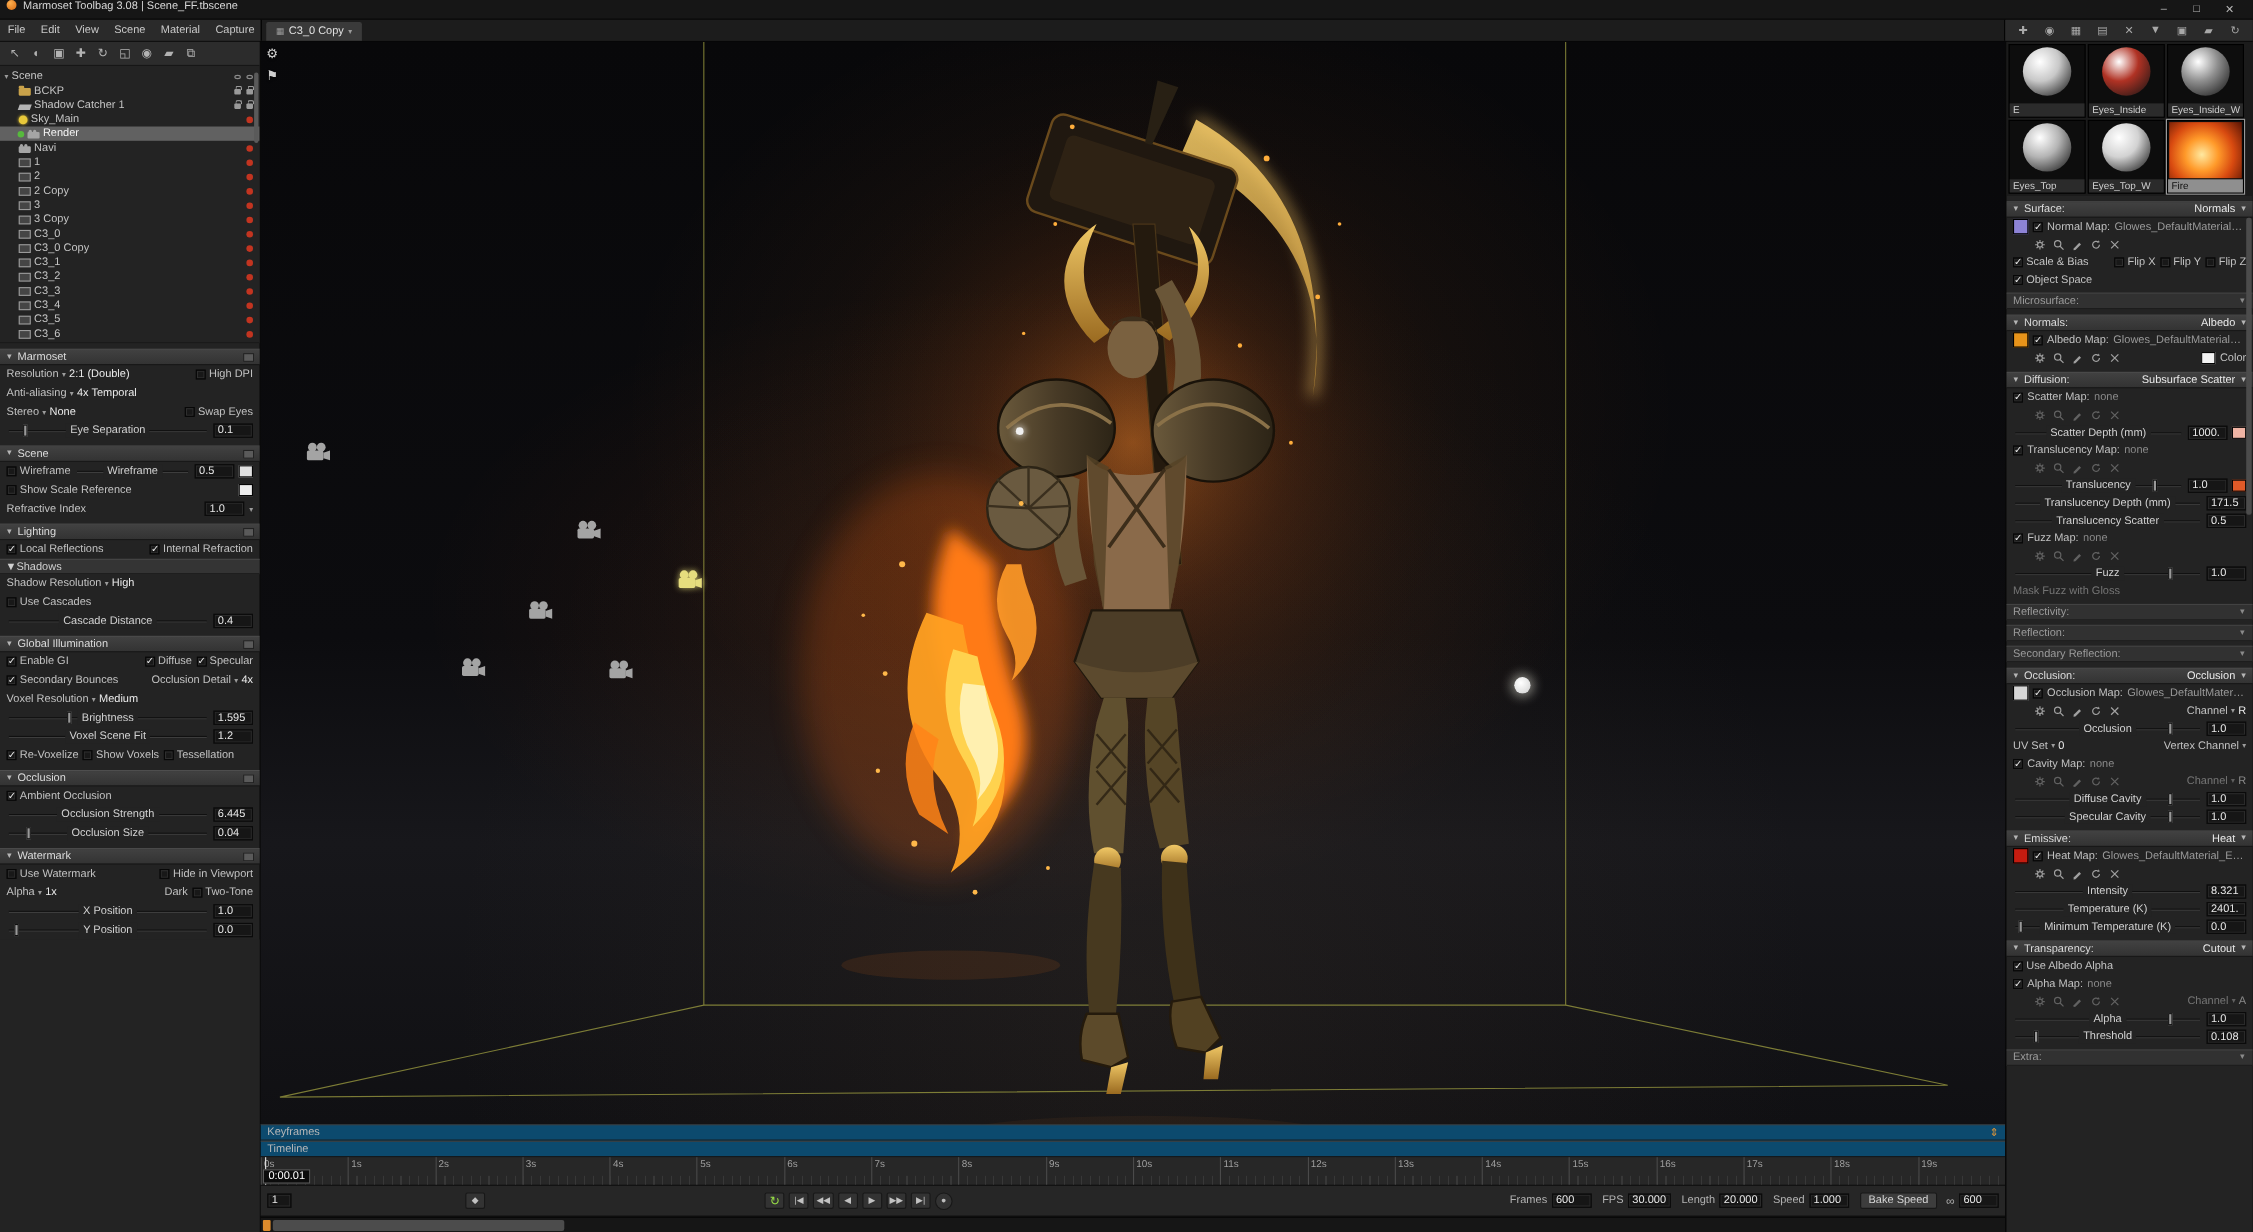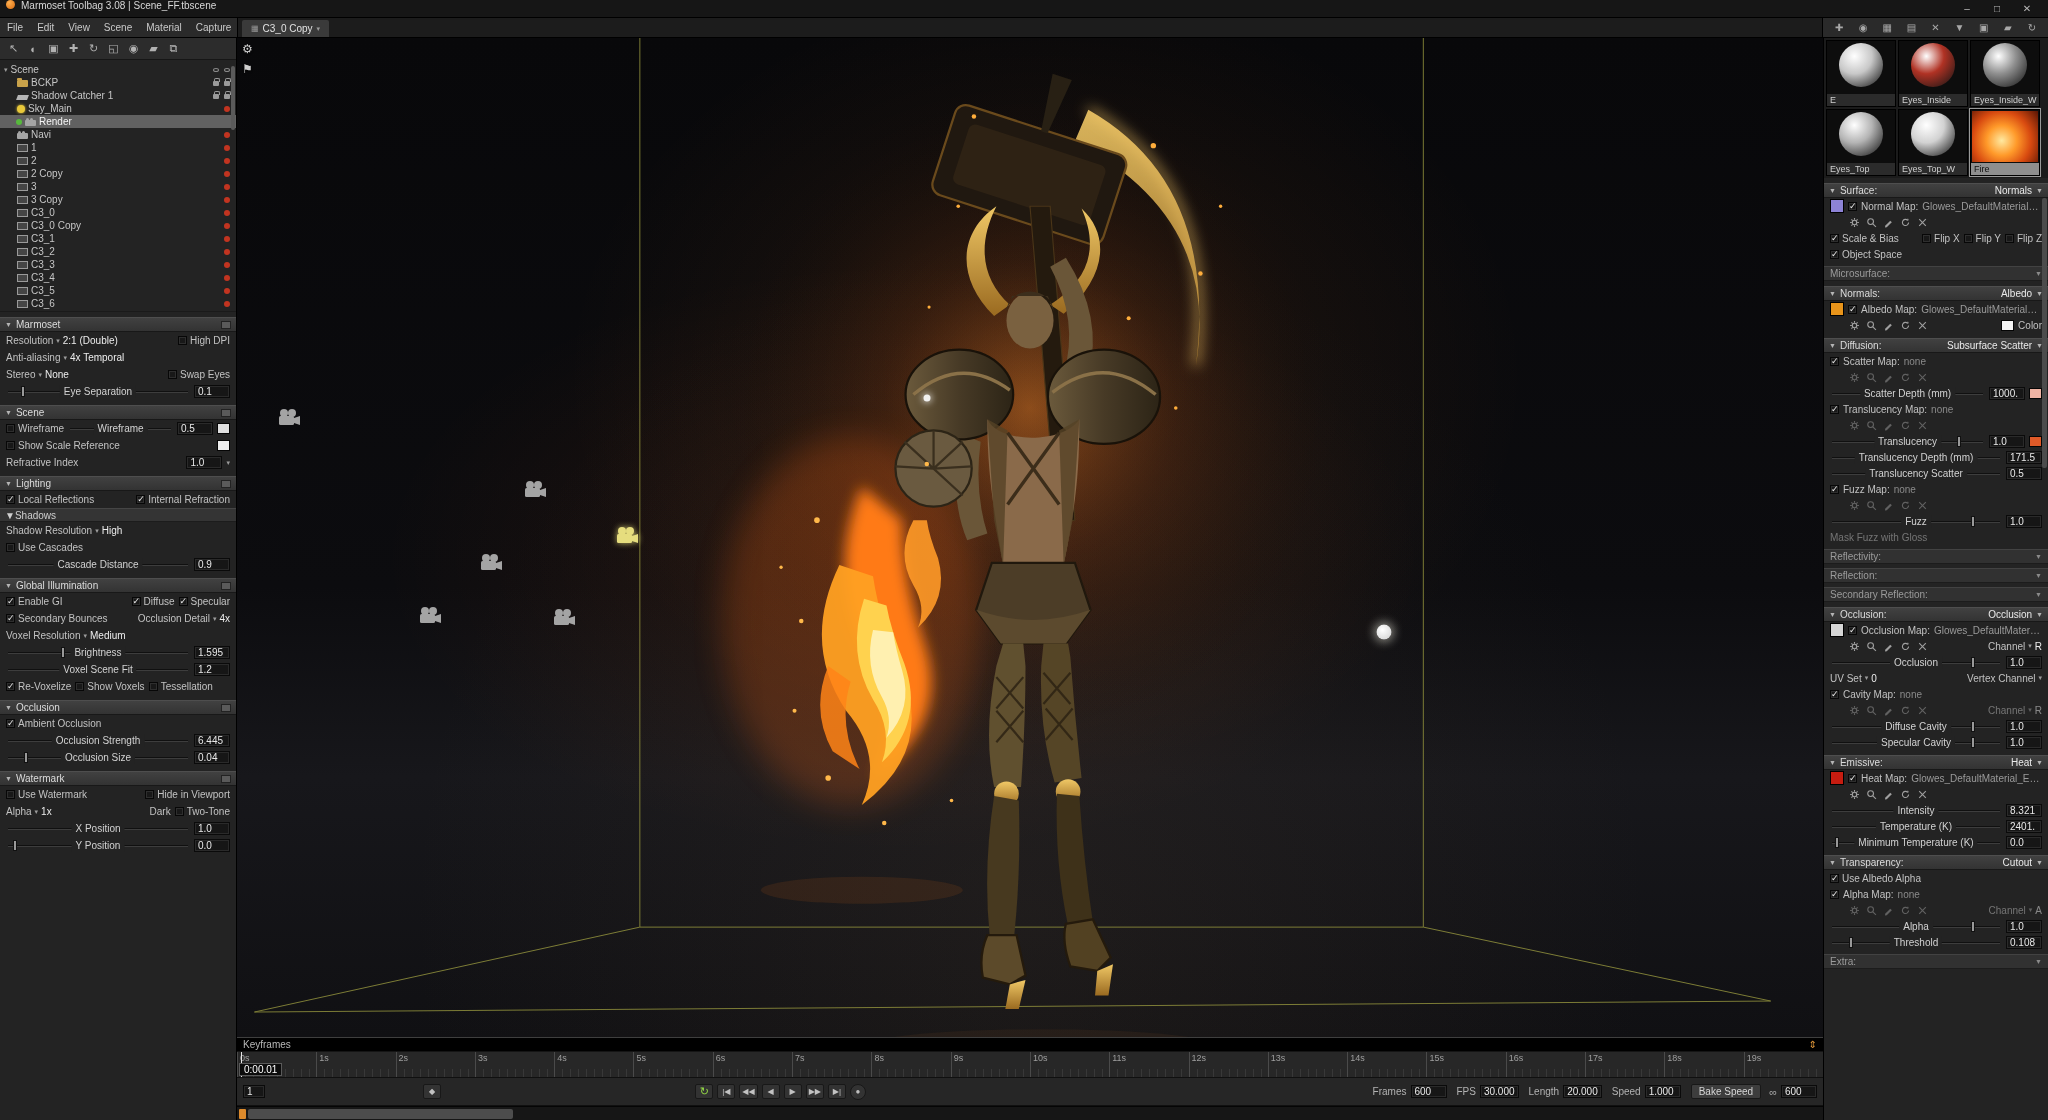--- a/index.html
+++ b/index.html
@@ -102,21 +102,21 @@
   linear-gradient(#08080a 0%,#0c0c0f 55%,#17171b 74%,#101013 100%)}
 .frustum{position:absolute;inset:0;width:100%;height:100%}
 .character{position:absolute;left:50%;top:0;height:110%;transform:translateX(-50%)}
 .camera{position:absolute;color:#a4a4a4;transform:translate(-50%,-50%)}
 .camera.selected{color:#e6dd7e;filter:drop-shadow(0 0 3px rgba(230,220,120,.8))}
 .light-marker{position:absolute;width:15px;height:15px;border-radius:50%;background:radial-gradient(circle at 40% 35%,#fff,#cfcfcf);box-shadow:0 0 10px 3px rgba(255,255,240,.45);transform:translate(-50%,-50%)}
 .small-marker{position:absolute;width:7px;height:7px;border-radius:50%;background:#f0f0f0;box-shadow:0 0 6px 2px rgba(255,255,255,.5);transform:translate(-50%,-50%)}
 .vp-overlay-icons{position:absolute;left:5px;top:4px;display:flex;flex-direction:column;gap:6px;z-index:4}
 .vp-overlay-icons span{color:#cfcfcf;font-size:12px;text-shadow:0 1px 2px #000}
 
-.tl-bar{height:15px;background:#000000;border-top:1px solid #3f3f3f;border-bottom:1px solid #151515;display:flex;align-items:center;padding:0 6px;color:#b8b8b8}
+.tl-bar{height:15px;background:#0c4a6e;border-top:1px solid #3f3f3f;border-bottom:1px solid #151515;display:flex;align-items:center;padding:0 6px;color:#b8b8b8}
 .tl-bar .resz{margin-left:auto;color:#e0973a;font-size:10px}
 .ruler{height:26px;background:#272727;border-bottom:1px solid #101010;display:flex;position:relative}
 .rcell{flex:1;border-left:1px solid #4a4a4a;position:relative;
   background:repeating-linear-gradient(90deg,transparent 0 7px,#383838 7px 8px);background-size:auto 8px;background-repeat:repeat-x;background-position:0 bottom}
 .rlabel{position:absolute;left:2px;top:1px;font-size:9px;color:#9f9f9f}
 .playhead{position:absolute;left:4px;top:0;bottom:0;width:1px;background:#e8e8e8;z-index:3}
 .timebox{position:absolute;left:2px;bottom:1px;background:#0c0c0c;border:1px solid #5a5a5a;color:#fff;padding:0 4px;height:13px;line-height:12px;z-index:4}
 .transport{height:28px;background:#262626;border-bottom:1px solid #101010;display:flex;align-items:center;gap:4px;padding:0 6px}
 .tbtn{min-width:18px;height:15px;background:#333;border:1px solid #181818;border-radius:2px;color:#c2c2c2;display:flex;align-items:center;justify-content:center;font-size:8px;padding:0 2px}
 .tbtn.loop{color:#96dc46;font-size:11px}
@@ -476,21 +476,21 @@
             <span class="chkwrap">
               <span class="chk"></span>
               <span class="plabel">Use Cascades</span>
             </span>
           </div>
           <div class="prow">
             <span class="slider">
               <span class="handle" style="left: 40%;"></span>
               <span class="slabel">Cascade Distance</span>
             </span>
-            <span class="valbox">0.9</span>
+            <span class="valbox">0.4</span>
           </div>
         </div>
         <div class="section">
           <div class="sec-hdr">
             <span class="scaret">▼</span>
             <span class="sec-title">Global Illumination</span>
             <span class="hdr-btn"></span>
           </div>
           <div class="prow">
             <span class="chkwrap">
@@ -778,20 +778,23 @@
             <path d="M18 10 L24 8 V17 L18 15 Z" fill="currentColor"></path>
           </svg></div>
         <div class="light-marker" style="left: 72.3%; top: 59.5%;"></div>
         <div class="small-marker" style="left: 43.5%; top: 36%;"></div>
       </div>
 
     <div class="tl-bar">
       <span>Keyframes</span>
       <span class="resz">⇕</span>
     </div>
+    <div class="tl-bar">
+      <span>Timeline</span>
+    </div>
     <div class="ruler" id="ruler">
       <div class="playhead"></div>
       <div class="timebox">0:00.01</div>
     <div class="rcell">
           <span class="rlabel">0s</span>
         </div>
         <div class="rcell">
           <span class="rlabel">1s</span>
         </div>
         <div class="rcell">

